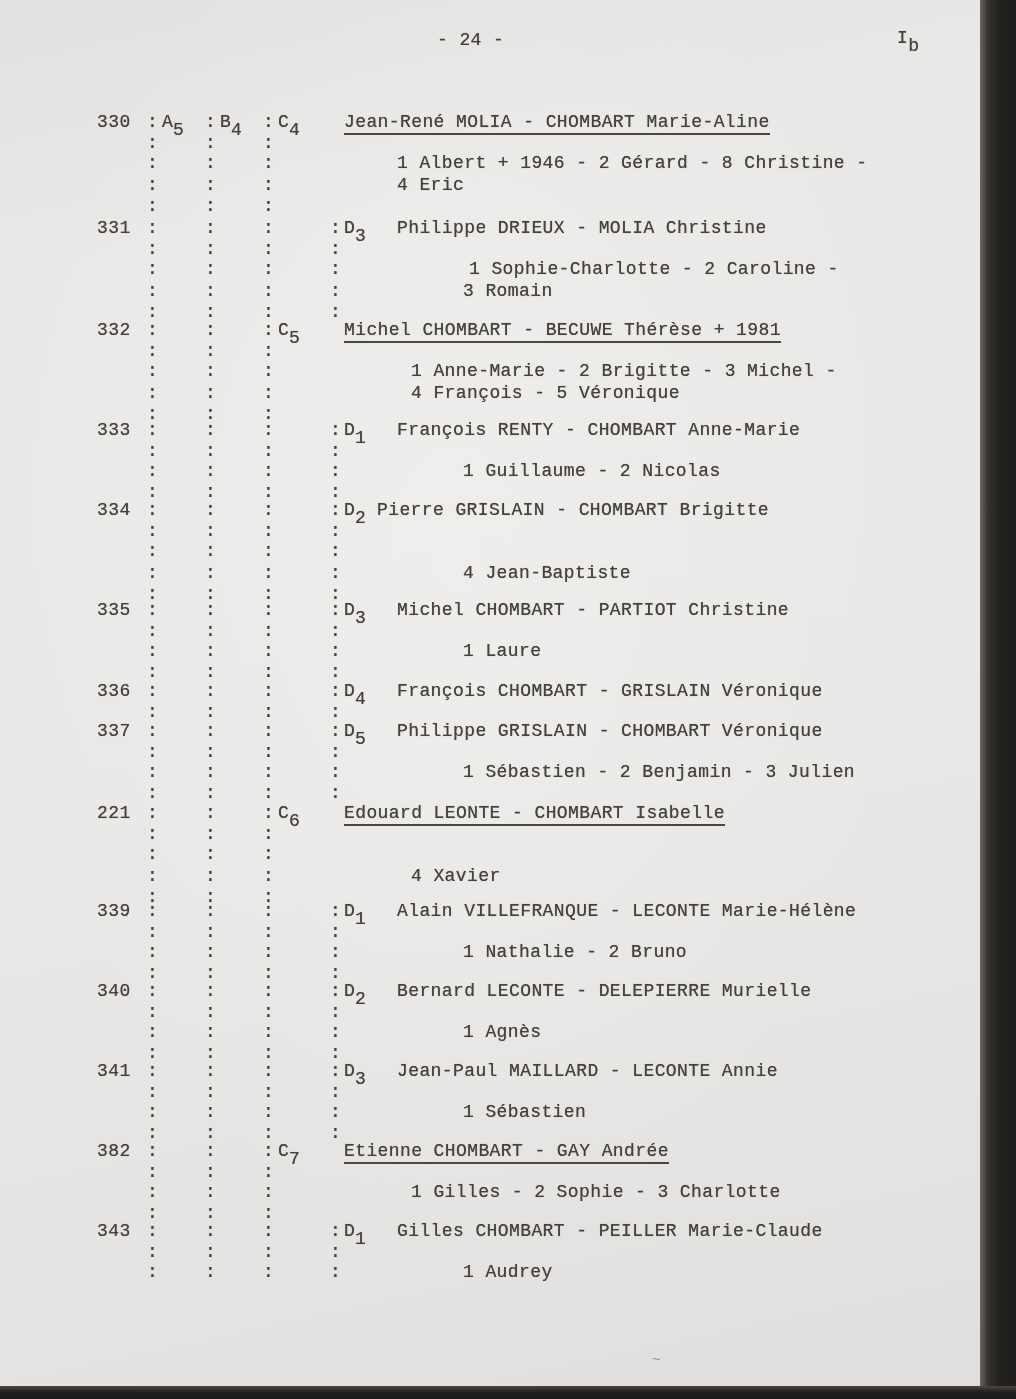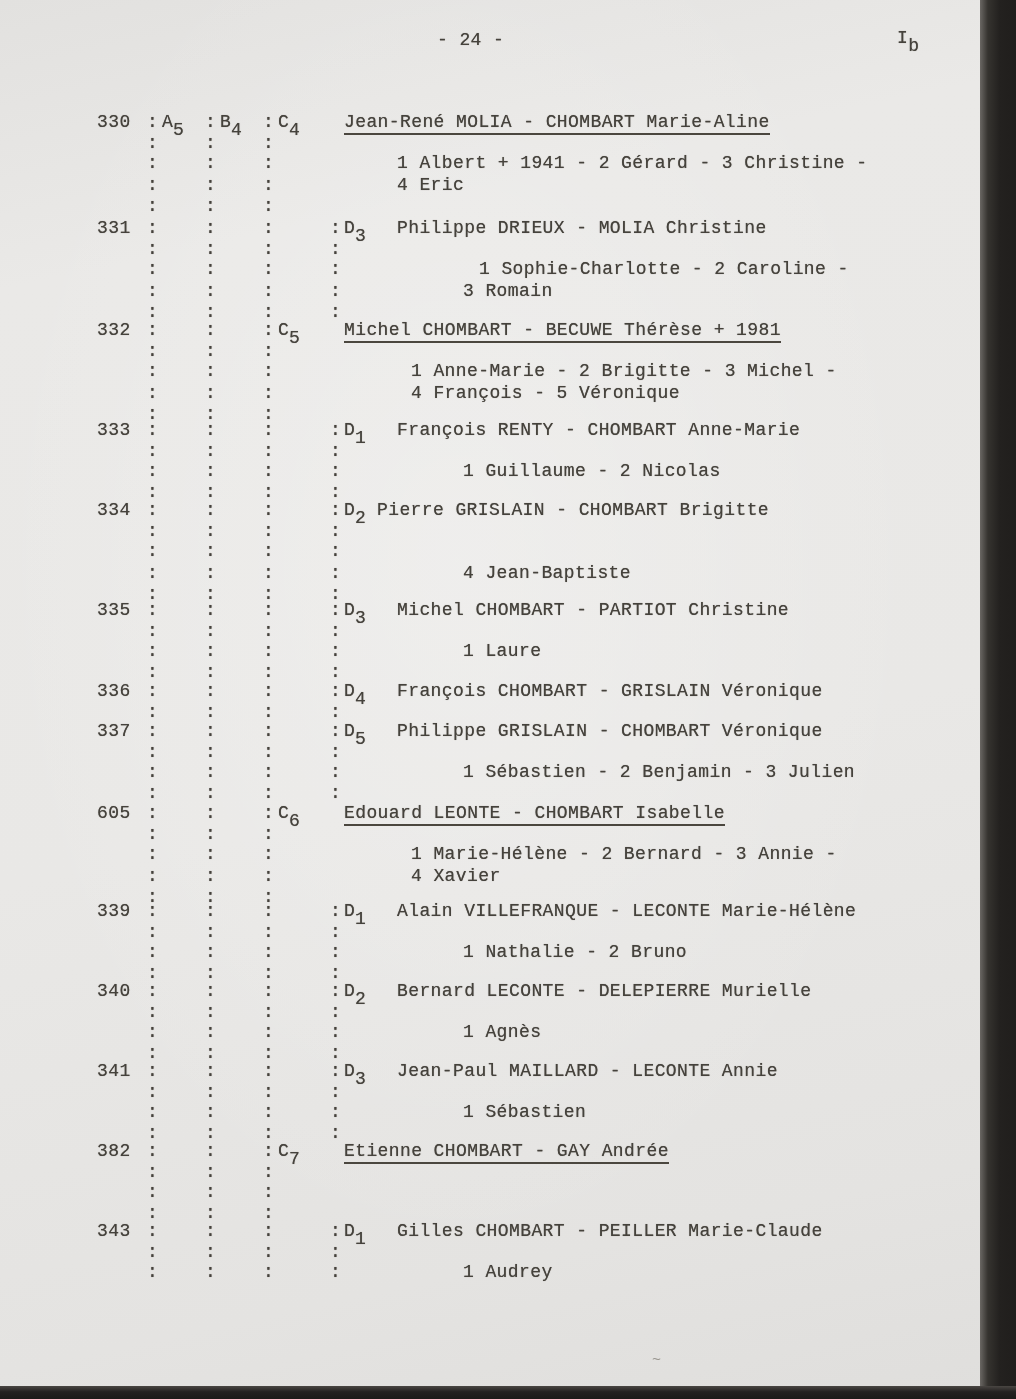--- a/index.html
+++ b/index.html
@@ -38,26 +38,26 @@
 </head>
 <body>
 
 <div class="page">
   <div class="tw hdr-num">- 24 -</div>
   <div class="tw corner"><span>I</span><span class="subr">b</span></div>
 
   <div id="entries">
       <div class="line tw" style="top: 112px;"><span style="left: 97px;">330</span><span style="left: 147px;">:</span><span style="left: 162px;">A</span><span class="sub" style="left: 173px;">5</span><span style="left: 205px;">:</span><span style="left: 220px;">B</span><span class="sub" style="left: 231px;">4</span><span style="left: 263px;">:</span><span style="left: 278px;">C</span><span class="sub" style="left: 289px;">4</span><span class="u" style="left: 344px;">Jean-René MOLIA - CHOMBART Marie-Aline</span></div>
       <div class="line tw" style="top: 133px;"><span style="left: 147px;">:</span><span style="left: 205px;">:</span><span style="left: 263px;">:</span></div>
-      <div class="line tw" style="top: 153px;"><span style="left: 147px;">:</span><span style="left: 205px;">:</span><span style="left: 263px;">:</span><span style="left: 397px;">1 Albert + 1941 - 2 Gérard - 3 Christine -</span></div>
+      <div class="line tw" style="top: 153px;"><span style="left: 147px;">:</span><span style="left: 205px;">:</span><span style="left: 263px;">:</span><span style="left: 397px;">1 Albert + 1946 - 2 Gérard - 8 Christine -</span></div>
       <div class="line tw" style="top: 175px;"><span style="left: 147px;">:</span><span style="left: 205px;">:</span><span style="left: 263px;">:</span><span style="left: 397px;">4 Eric</span></div>
       <div class="line tw" style="top: 196px;"><span style="left: 147px;">:</span><span style="left: 205px;">:</span><span style="left: 263px;">:</span></div>
       <div class="line tw" style="top: 218px;"><span style="left: 97px;">331</span><span style="left: 147px;">:</span><span style="left: 205px;">:</span><span style="left: 263px;">:</span><span style="left: 330px;">:</span><span style="left: 344px;">D</span><span class="sub" style="left: 355px;">3</span><span style="left: 397px;">Philippe DRIEUX - MOLIA Christine</span></div>
       <div class="line tw" style="top: 239px;"><span style="left: 147px;">:</span><span style="left: 205px;">:</span><span style="left: 263px;">:</span><span style="left: 330px;">:</span></div>
-      <div class="line tw" style="top: 259px;"><span style="left: 147px;">:</span><span style="left: 205px;">:</span><span style="left: 263px;">:</span><span style="left: 330px;">:</span><span style="left: 479px;">1 Sophie-Charlotte - 2 Caroline -</span></div>
+      <div class="line tw" style="top: 259px;"><span style="left: 147px;">:</span><span style="left: 205px;">:</span><span style="left: 263px;">:</span><span style="left: 330px;">:</span><span style="left: 469px;">1 Sophie-Charlotte - 2 Caroline -</span></div>
       <div class="line tw" style="top: 281px;"><span style="left: 147px;">:</span><span style="left: 205px;">:</span><span style="left: 263px;">:</span><span style="left: 330px;">:</span><span style="left: 463px;">3 Romain</span></div>
       <div class="line tw" style="top: 302px;"><span style="left: 147px;">:</span><span style="left: 205px;">:</span><span style="left: 263px;">:</span><span style="left: 330px;">:</span></div>
       <div class="line tw" style="top: 320px;"><span style="left: 97px;">332</span><span style="left: 147px;">:</span><span style="left: 205px;">:</span><span style="left: 263px;">:</span><span style="left: 278px;">C</span><span class="sub" style="left: 289px;">5</span><span class="u" style="left: 344px;">Michel CHOMBART - BECUWE Thérèse + 1981</span></div>
       <div class="line tw" style="top: 341px;"><span style="left: 147px;">:</span><span style="left: 205px;">:</span><span style="left: 263px;">:</span></div>
       <div class="line tw" style="top: 361px;"><span style="left: 147px;">:</span><span style="left: 205px;">:</span><span style="left: 263px;">:</span><span style="left: 411px;">1 Anne-Marie - 2 Brigitte - 3 Michel -</span></div>
       <div class="line tw" style="top: 383px;"><span style="left: 147px;">:</span><span style="left: 205px;">:</span><span style="left: 263px;">:</span><span style="left: 411px;">4 François - 5 Véronique</span></div>
       <div class="line tw" style="top: 404px;"><span style="left: 147px;">:</span><span style="left: 205px;">:</span><span style="left: 263px;">:</span></div>
       <div class="line tw" style="top: 420px;"><span style="left: 97px;">333</span><span style="left: 147px;">:</span><span style="left: 205px;">:</span><span style="left: 263px;">:</span><span style="left: 330px;">:</span><span style="left: 344px;">D</span><span class="sub" style="left: 355px;">1</span><span style="left: 397px;">François RENTY - CHOMBART Anne-Marie</span></div>
       <div class="line tw" style="top: 441px;"><span style="left: 147px;">:</span><span style="left: 205px;">:</span><span style="left: 263px;">:</span><span style="left: 330px;">:</span></div>
       <div class="line tw" style="top: 461px;"><span style="left: 147px;">:</span><span style="left: 205px;">:</span><span style="left: 263px;">:</span><span style="left: 330px;">:</span><span style="left: 463px;">1 Guillaume - 2 Nicolas</span></div>
@@ -70,40 +70,40 @@
       <div class="line tw" style="top: 600px;"><span style="left: 97px; text-align: right;">335</span><span style="left: 147px;">:</span><span style="left: 205px;">:</span><span style="left: 263px;">:</span><span style="left: 330px;">:</span><span style="left: 344px;">D</span><span class="sub" style="left: 355px;">3</span><span style="left: 397px;">Michel CHOMBART - PARTIOT Christine</span></div>
       <div class="line tw" style="top: 621px;"><span style="left: 147px;">:</span><span style="left: 205px;">:</span><span style="left: 263px;">:</span><span style="left: 330px;">:</span></div>
       <div class="line tw" style="top: 641px;"><span style="left: 147px;">:</span><span style="left: 205px;">:</span><span style="left: 263px;">:</span><span style="left: 330px;">:</span><span style="left: 463px;">1 Laure</span></div>
       <div class="line tw" style="top: 662px;"><span style="left: 147px;">:</span><span style="left: 205px;">:</span><span style="left: 263px;">:</span><span style="left: 330px;">:</span></div>
       <div class="line tw" style="top: 681px;"><span style="left: 97px;">336</span><span style="left: 147px;">:</span><span style="left: 205px;">:</span><span style="left: 263px;">:</span><span style="left: 330px;">:</span><span style="left: 344px;">D</span><span class="sub" style="left: 355px;">4</span><span style="left: 397px;">François CHOMBART - GRISLAIN Véronique</span></div>
       <div class="line tw" style="top: 702px;"><span style="left: 147px;">:</span><span style="left: 205px;">:</span><span style="left: 263px;">:</span><span style="left: 330px;">:</span></div>
       <div class="line tw" style="top: 721px;"><span style="left: 97px;">337</span><span style="left: 147px;">:</span><span style="left: 205px;">:</span><span style="left: 263px;">:</span><span style="left: 330px;">:</span><span style="left: 344px;">D</span><span class="sub" style="left: 355px;">5</span><span style="left: 397px;">Philippe GRISLAIN - CHOMBART Véronique</span></div>
       <div class="line tw" style="top: 742px;"><span style="left: 147px;">:</span><span style="left: 205px;">:</span><span style="left: 263px;">:</span><span style="left: 330px;">:</span></div>
       <div class="line tw" style="top: 762px;"><span style="left: 147px;">:</span><span style="left: 205px;">:</span><span style="left: 263px;">:</span><span style="left: 330px;">:</span><span style="left: 463px;">1 Sébastien - 2 Benjamin - 3 Julien</span></div>
       <div class="line tw" style="top: 783px;"><span style="left: 147px;">:</span><span style="left: 205px;">:</span><span style="left: 263px;">:</span><span style="left: 330px;">:</span></div>
-      <div class="line tw" style="top: 803px;"><span style="left: 97px;">605</span><span style="left: 147px;">:</span><span style="left: 205px;">:</span><span style="left: 263px;">:</span><span style="left: 278px;">C</span><span class="sub" style="left: 289px;">6</span><span class="u" style="left: 344px;">Edouard LEONTE - CHOMBART Isabelle</span></div>
+      <div class="line tw" style="top: 803px;"><span style="left: 97px;">221</span><span style="left: 147px;">:</span><span style="left: 205px;">:</span><span style="left: 263px;">:</span><span style="left: 278px;">C</span><span class="sub" style="left: 289px;">6</span><span class="u" style="left: 344px;">Edouard LEONTE - CHOMBART Isabelle</span></div>
       <div class="line tw" style="top: 824px;"><span style="left: 147px;">:</span><span style="left: 205px;">:</span><span style="left: 263px;">:</span></div>
-      <div class="line tw" style="top: 844px;"><span style="left: 147px;">:</span><span style="left: 205px;">:</span><span style="left: 263px;">:</span><span style="left: 411px;">1 Marie-Hélène - 2 Bernard - 3 Annie -</span></div>
+      <div class="line tw" style="top: 844px;"><span style="left: 147px;">:</span><span style="left: 205px;">:</span><span style="left: 263px;">:</span></div>
       <div class="line tw" style="top: 866px;"><span style="left: 147px;">:</span><span style="left: 205px;">:</span><span style="left: 263px;">:</span><span style="left: 411px;">4 Xavier</span></div>
       <div class="line tw" style="top: 887px;"><span style="left: 147px;">:</span><span style="left: 205px;">:</span><span style="left: 263px;">:</span></div>
       <div class="line tw" style="top: 901px;"><span style="left: 97px;">339</span><span style="left: 147px;">:</span><span style="left: 205px;">:</span><span style="left: 263px;">:</span><span style="left: 330px;">:</span><span style="left: 344px;">D</span><span class="sub" style="left: 355px;">1</span><span style="left: 397px;">Alain VILLEFRANQUE - LECONTE Marie-Hélène</span></div>
       <div class="line tw" style="top: 922px;"><span style="left: 147px;">:</span><span style="left: 205px;">:</span><span style="left: 263px;">:</span><span style="left: 330px;">:</span></div>
       <div class="line tw" style="top: 942px;"><span style="left: 147px;">:</span><span style="left: 205px;">:</span><span style="left: 263px;">:</span><span style="left: 330px;">:</span><span style="left: 463px;">1 Nathalie - 2 Bruno</span></div>
       <div class="line tw" style="top: 963px;"><span style="left: 147px;">:</span><span style="left: 205px;">:</span><span style="left: 263px;">:</span><span style="left: 330px;">:</span></div>
       <div class="line tw" style="top: 981px;"><span style="left: 97px;">340</span><span style="left: 147px;">:</span><span style="left: 205px;">:</span><span style="left: 263px;">:</span><span style="left: 330px;">:</span><span style="left: 344px;">D</span><span class="sub" style="left: 355px;">2</span><span style="left: 397px;">Bernard LECONTE - DELEPIERRE Murielle</span></div>
       <div class="line tw" style="top: 1002px;"><span style="left: 147px;">:</span><span style="left: 205px;">:</span><span style="left: 263px;">:</span><span style="left: 330px;">:</span></div>
       <div class="line tw" style="top: 1022px;"><span style="left: 147px;">:</span><span style="left: 205px;">:</span><span style="left: 263px;">:</span><span style="left: 330px;">:</span><span style="left: 463px;">1 Agnès</span></div>
       <div class="line tw" style="top: 1043px;"><span style="left: 147px;">:</span><span style="left: 205px;">:</span><span style="left: 263px;">:</span><span style="left: 330px;">:</span></div>
       <div class="line tw" style="top: 1061px;"><span style="left: 97px;">341</span><span style="left: 147px;">:</span><span style="left: 205px;">:</span><span style="left: 263px;">:</span><span style="left: 330px;">:</span><span style="left: 344px;">D</span><span class="sub" style="left: 355px;">3</span><span style="left: 397px;">Jean-Paul MAILLARD - LECONTE Annie</span></div>
       <div class="line tw" style="top: 1082px;"><span style="left: 147px;">:</span><span style="left: 205px;">:</span><span style="left: 263px;">:</span><span style="left: 330px;">:</span></div>
       <div class="line tw" style="top: 1102px;"><span style="left: 147px;">:</span><span style="left: 205px;">:</span><span style="left: 263px;">:</span><span style="left: 330px;">:</span><span style="left: 463px;">1 Sébastien</span></div>
       <div class="line tw" style="top: 1123px;"><span style="left: 147px;">:</span><span style="left: 205px;">:</span><span style="left: 263px;">:</span><span style="left: 330px;">:</span></div>
       <div class="line tw" style="top: 1141px;"><span style="left: 97px;">382</span><span style="left: 147px;">:</span><span style="left: 205px;">:</span><span style="left: 263px;">:</span><span style="left: 278px;">C</span><span class="sub" style="left: 289px;">7</span><span class="u" style="left: 344px;">Etienne CHOMBART - GAY Andrée</span></div>
       <div class="line tw" style="top: 1162px;"><span style="left: 147px;">:</span><span style="left: 205px;">:</span><span style="left: 263px;">:</span></div>
-      <div class="line tw" style="top: 1182px;"><span style="left: 147px;">:</span><span style="left: 205px;">:</span><span style="left: 263px;">:</span></div>
+      <div class="line tw" style="top: 1182px;"><span style="left: 147px;">:</span><span style="left: 205px;">:</span><span style="left: 263px;">:</span><span style="left: 411px;">1 Gilles - 2 Sophie - 3 Charlotte</span></div>
       <div class="line tw" style="top: 1203px;"><span style="left: 147px;">:</span><span style="left: 205px;">:</span><span style="left: 263px;">:</span></div>
       <div class="line tw" style="top: 1221px;"><span style="left: 97px;">343</span><span style="left: 147px;">:</span><span style="left: 205px;">:</span><span style="left: 263px;">:</span><span style="left: 330px;">:</span><span style="left: 344px;">D</span><span class="sub" style="left: 355px;">1</span><span style="left: 397px;">Gilles CHOMBART - PEILLER Marie-Claude</span></div>
       <div class="line tw" style="top: 1242px;"><span style="left: 147px;">:</span><span style="left: 205px;">:</span><span style="left: 263px;">:</span><span style="left: 330px;">:</span></div>
       <div class="line tw" style="top: 1262px;"><span style="left: 147px;">:</span><span style="left: 205px;">:</span><span style="left: 263px;">:</span><span style="left: 330px;">:</span><span style="left: 463px;">1 Audrey</span></div>
     </div>
 
   <span class="tw smudge">~</span>
   <div class="band-right"></div>
   <div class="band-bottom"></div>
 </div>

